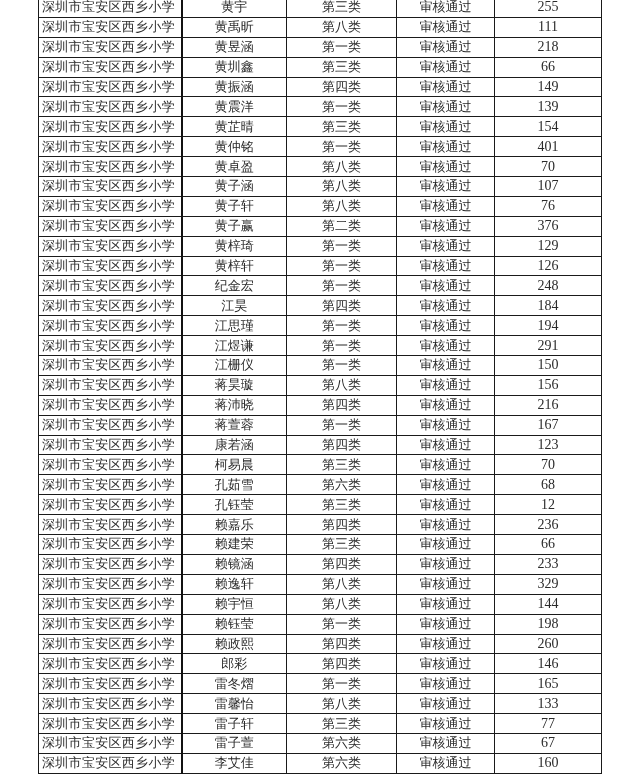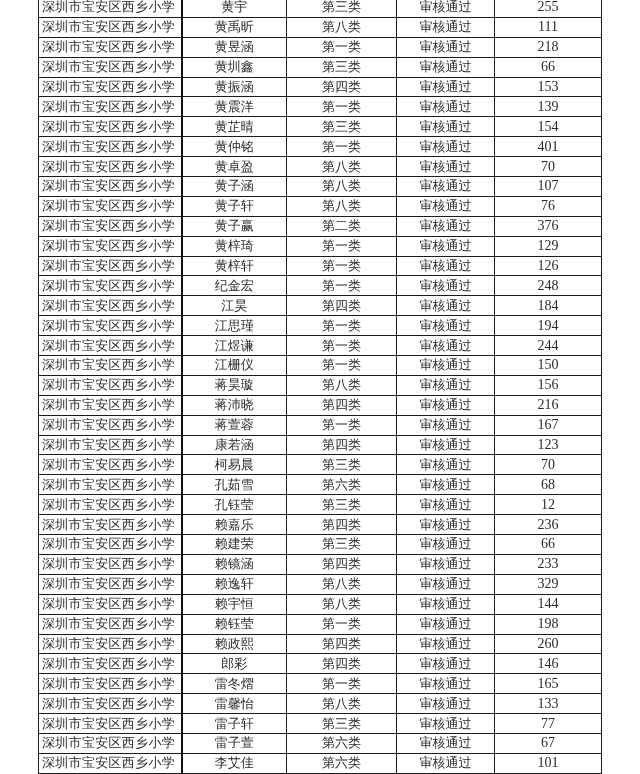--- a/index.html
+++ b/index.html
@@ -89,21 +89,21 @@
           <td class="name">黄圳鑫</td>
           <td class="category">第三类</td>
           <td class="status">审核通过</td>
           <td class="num">66</td>
         </tr>
         <tr>
           <td class="school">深圳市宝安区西乡小学</td>
           <td class="name">黄振涵</td>
           <td class="category">第四类</td>
           <td class="status">审核通过</td>
-          <td class="num">153</td>
+          <td class="num">149</td>
         </tr>
         <tr>
           <td class="school">深圳市宝安区西乡小学</td>
           <td class="name">黄震洋</td>
           <td class="category">第一类</td>
           <td class="status">审核通过</td>
           <td class="num">139</td>
         </tr>
         <tr>
           <td class="school">深圳市宝安区西乡小学</td>
@@ -180,21 +180,21 @@
           <td class="name">江思瑾</td>
           <td class="category">第一类</td>
           <td class="status">审核通过</td>
           <td class="num">194</td>
         </tr>
         <tr>
           <td class="school">深圳市宝安区西乡小学</td>
           <td class="name">江煜谦</td>
           <td class="category">第一类</td>
           <td class="status">审核通过</td>
-          <td class="num">244</td>
+          <td class="num">291</td>
         </tr>
         <tr>
           <td class="school">深圳市宝安区西乡小学</td>
           <td class="name">江栅仪</td>
           <td class="category">第一类</td>
           <td class="status">审核通过</td>
           <td class="num">150</td>
         </tr>
         <tr>
           <td class="school">深圳市宝安区西乡小学</td>
@@ -327,17 +327,17 @@
           <td class="name">雷子萱</td>
           <td class="category">第六类</td>
           <td class="status">审核通过</td>
           <td class="num">67</td>
         </tr>
         <tr>
           <td class="school">深圳市宝安区西乡小学</td>
           <td class="name">李艾佳</td>
           <td class="category">第六类</td>
           <td class="status">审核通过</td>
-          <td class="num">101</td>
+          <td class="num">160</td>
         </tr>
       </tbody>
   </table>
 </div>
 
 </body></html>

